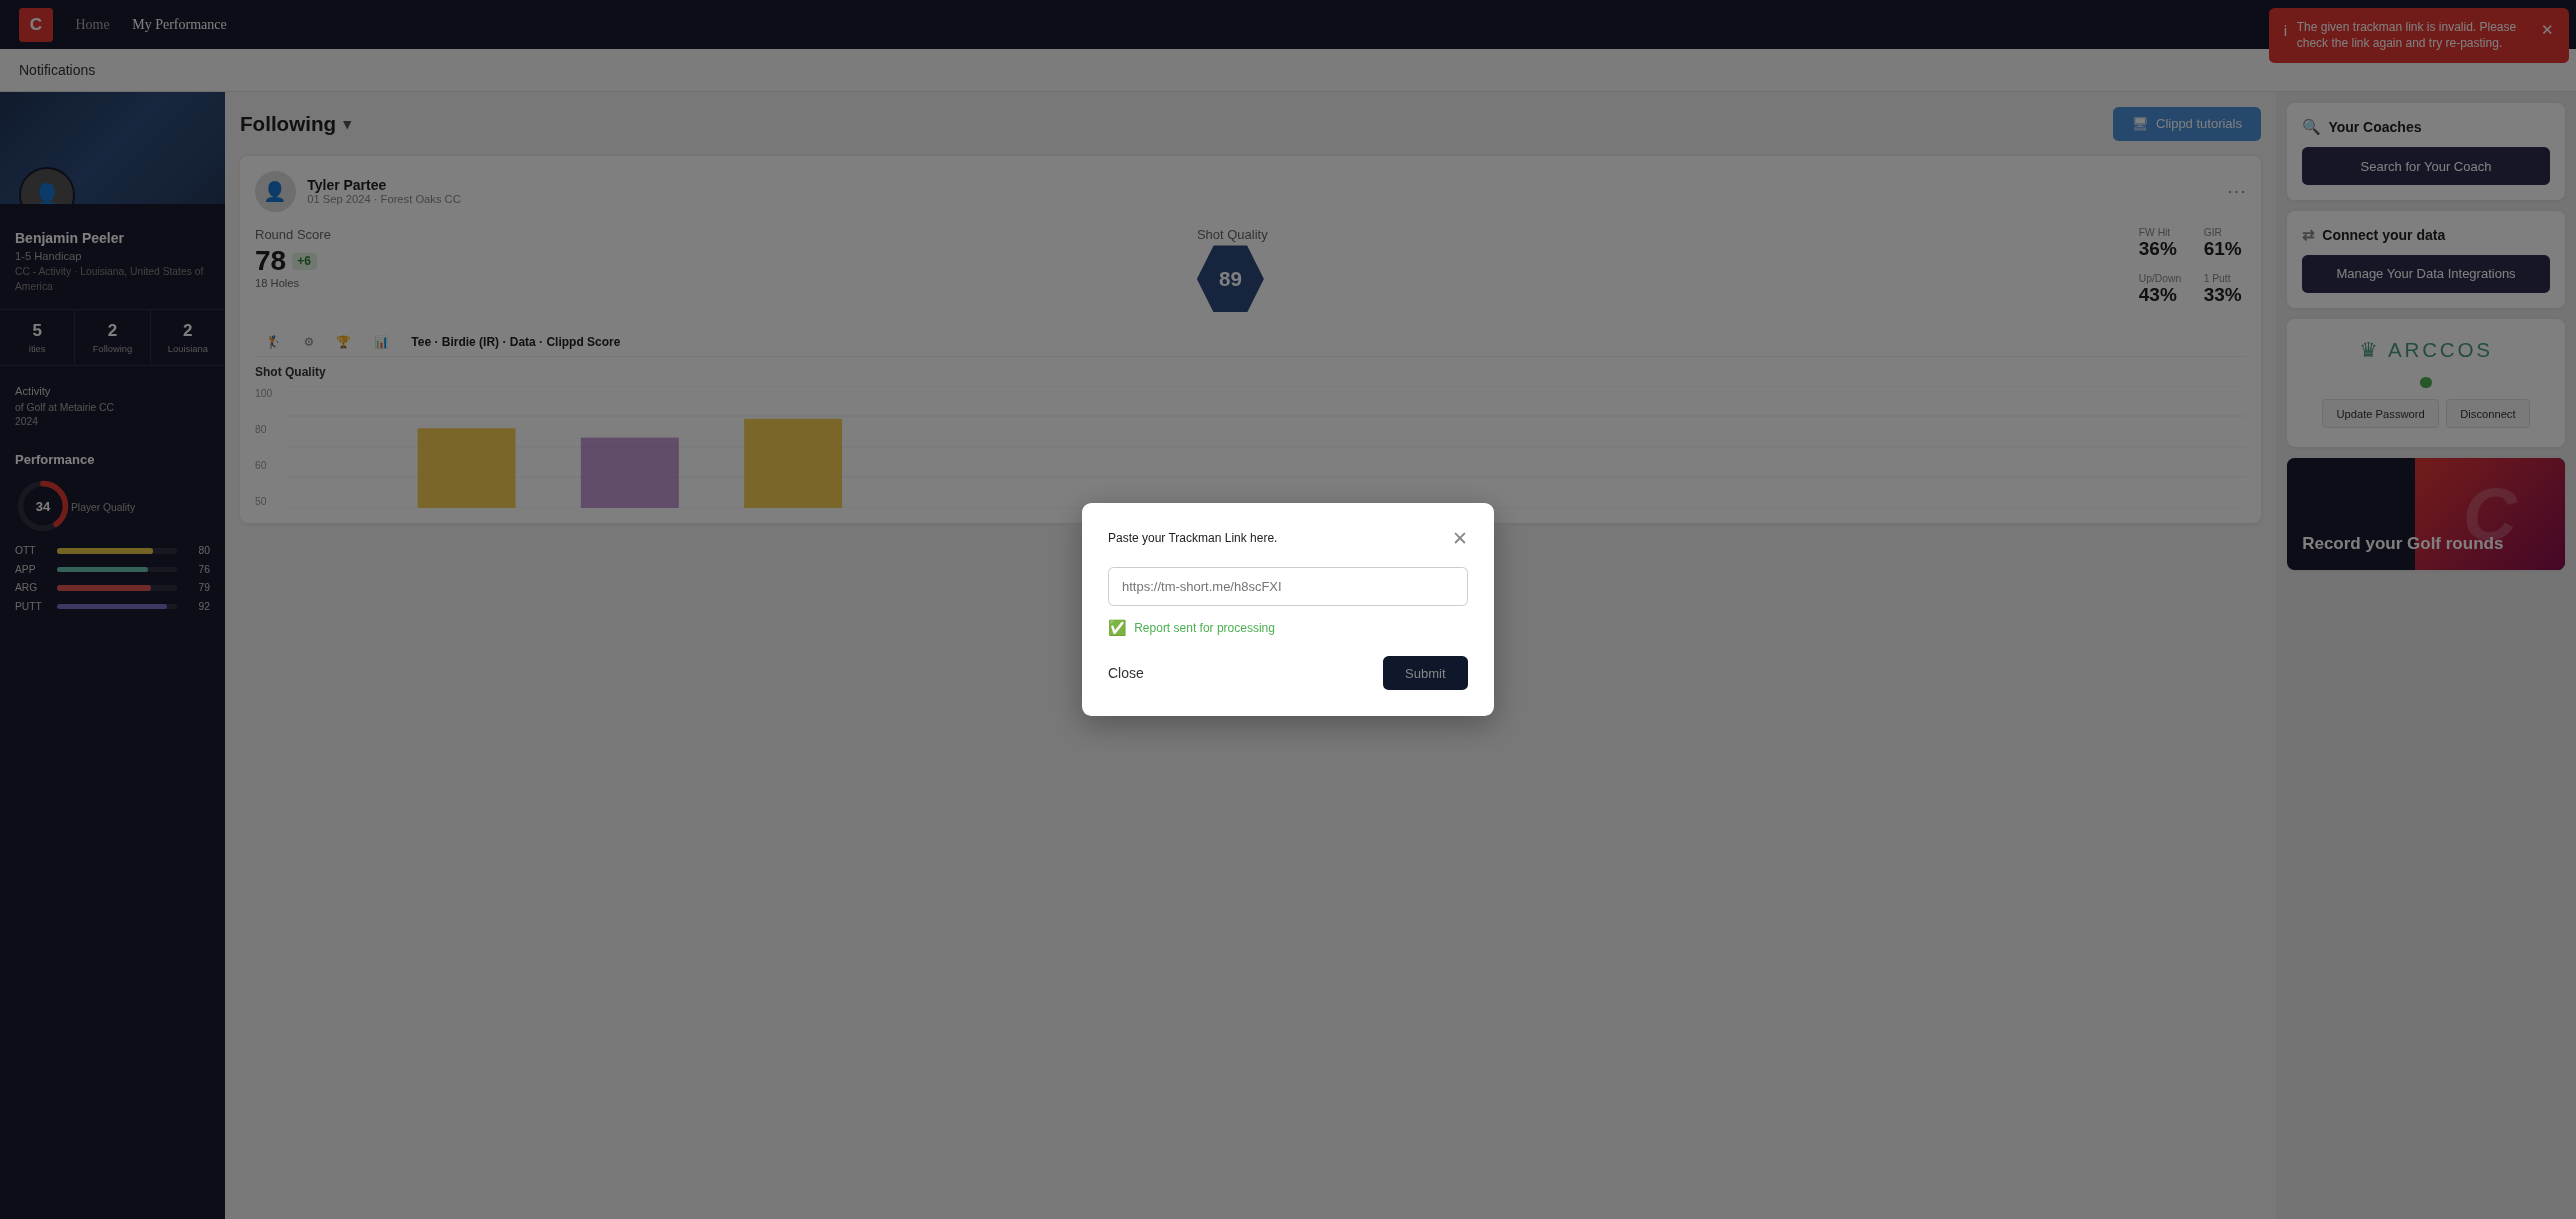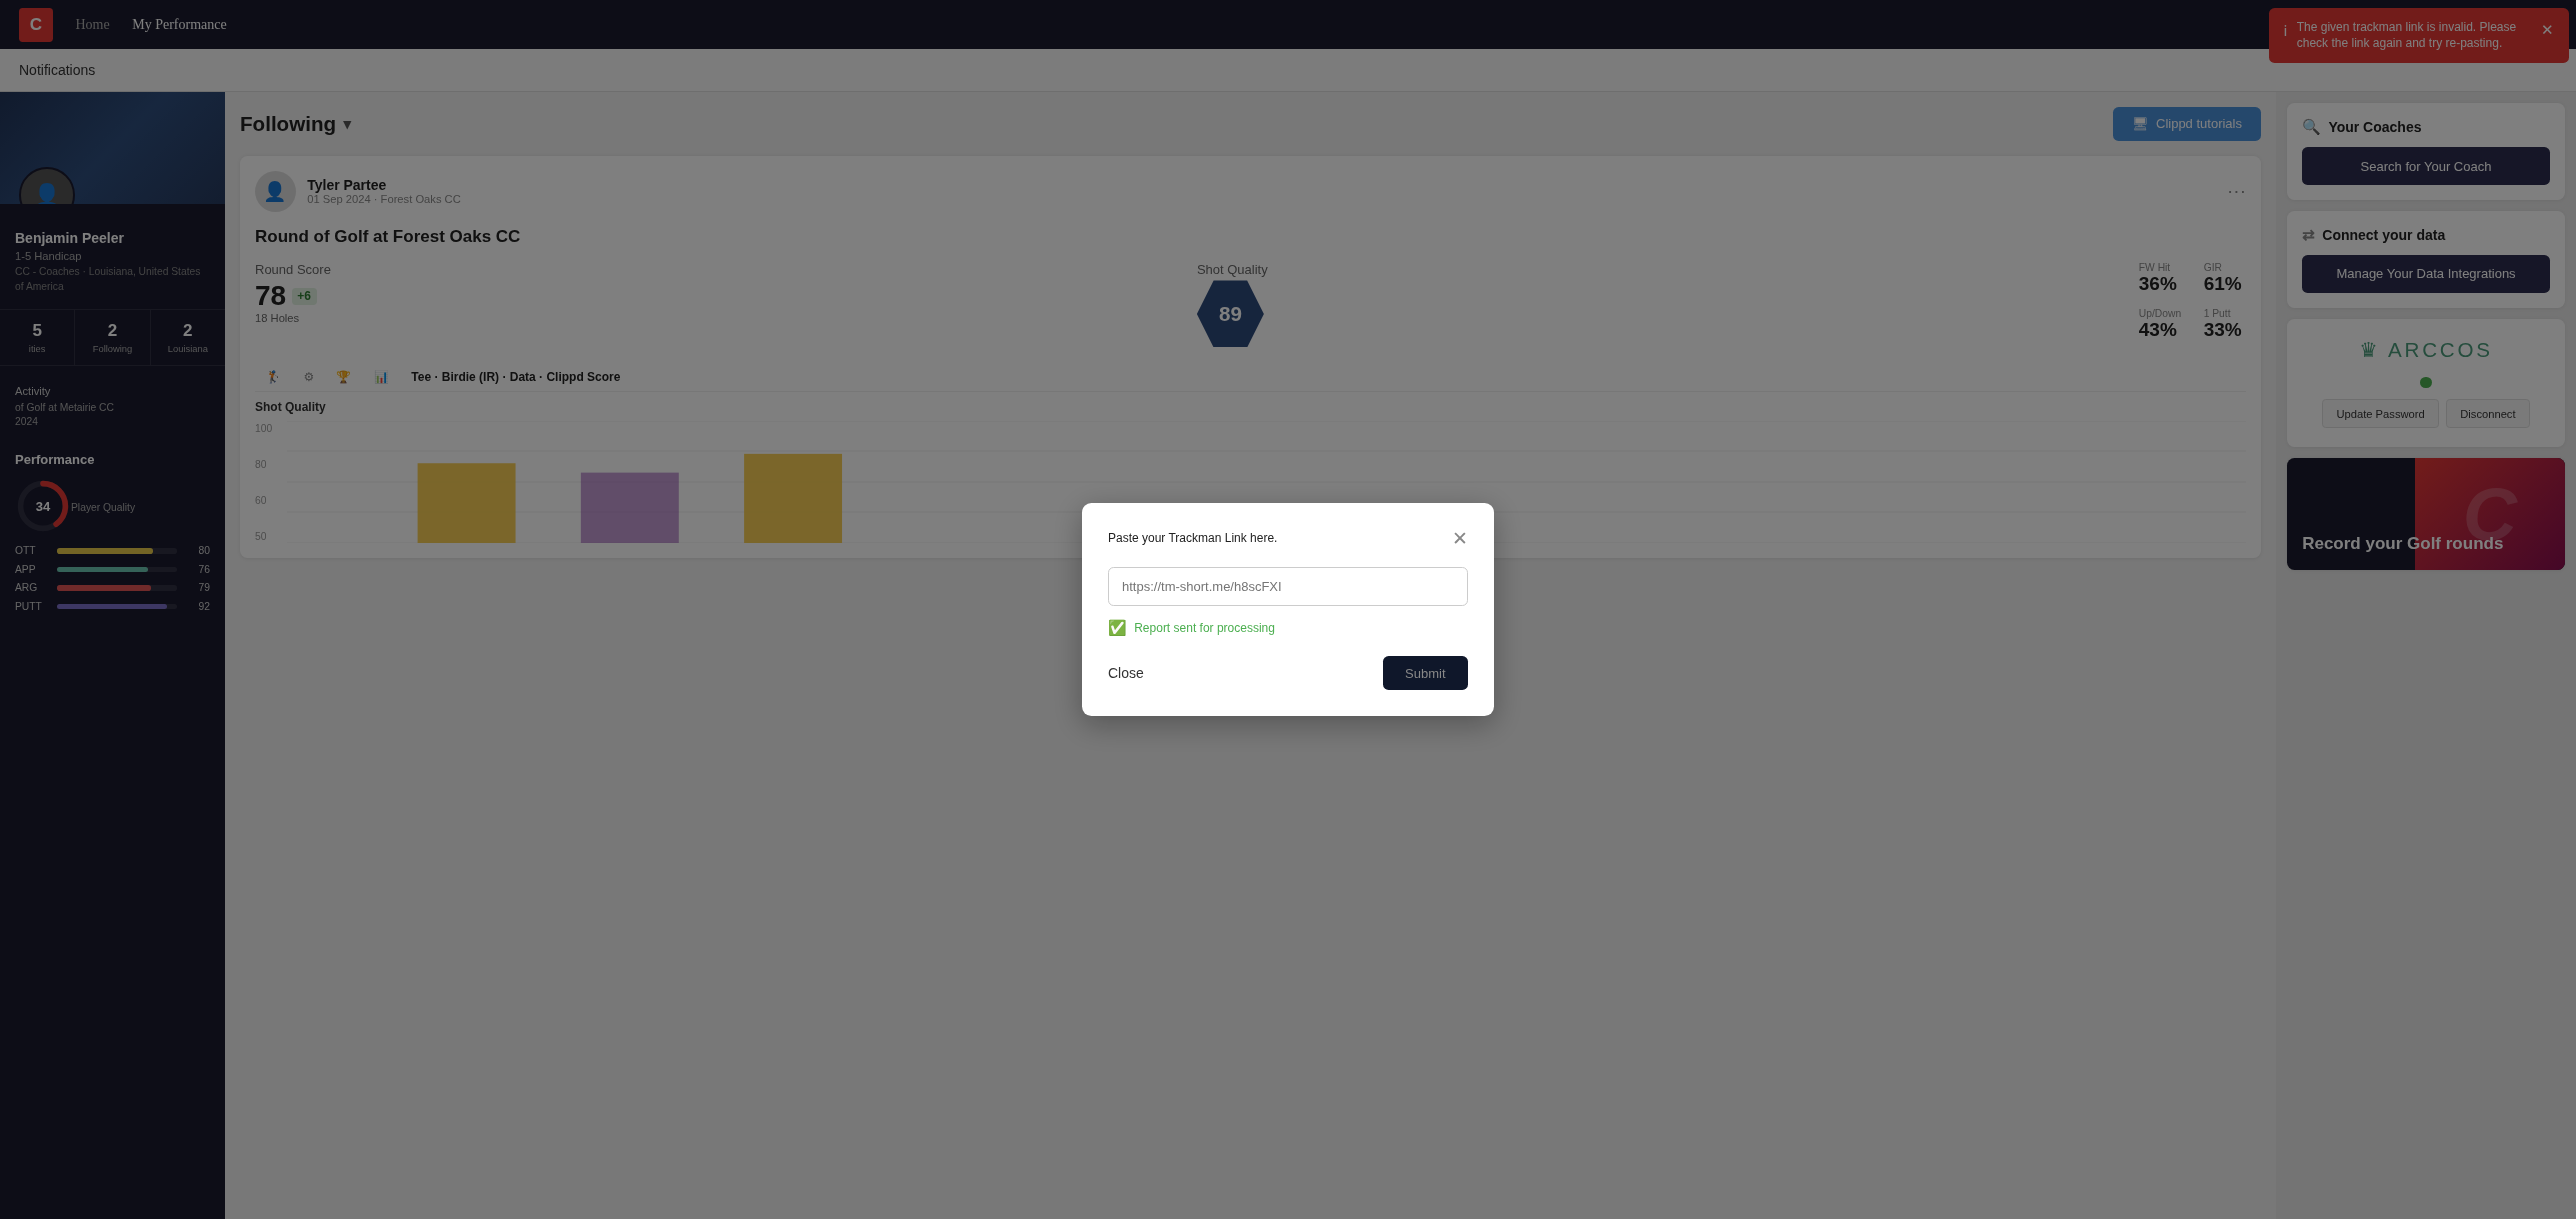--- a/index.html
+++ b/index.html
@@ -519,21 +519,21 @@
   <div class="left-sidebar">
     <div class="sidebar-cover">
       <div class="sidebar-cover-bg"></div>
       <div class="sidebar-avatar-wrap">
         <div class="sidebar-avatar">👤</div>
       </div>
     </div>
     <div class="sidebar-user-info">
       <div class="sidebar-name">Benjamin Peeler</div>
       <div class="sidebar-handicap">1-5 Handicap</div>
-      <div class="sidebar-location">CC - Coaches · Louisiana, United States of America</div>
+      <div class="sidebar-location">CC - Activity · Louisiana, United States of America</div>
     </div>
     <div class="sidebar-stats">
       <div class="sidebar-stat">
         <div class="sidebar-stat-num">5</div>
         <div class="sidebar-stat-label">ities</div>
       </div>
       <div class="sidebar-stat">
         <div class="sidebar-stat-num">2</div>
         <div class="sidebar-stat-label">Following</div>
       </div>
@@ -609,21 +609,20 @@
     <div class="feed-card">
       <div class="feed-card-header">
         <div class="feed-avatar">👤</div>
         <div>
           <div class="feed-user-name">Tyler Partee</div>
           <div class="feed-user-meta">01 Sep 2024 · Forest Oaks CC</div>
         </div>
         <div class="feed-more">···</div>
       </div>
 
-      <div class="feed-title">Round of Golf at Forest Oaks CC</div>
 
       <div class="feed-stats-row">
         <div class="feed-stat-group">
           <div class="feed-stat-label">Round Score</div>
           <div class="feed-stat-big">
             <span>78</span>
             <span class="score-badge">+6</span>
           </div>
           <div class="holes-label">18 Holes</div>
         </div>

